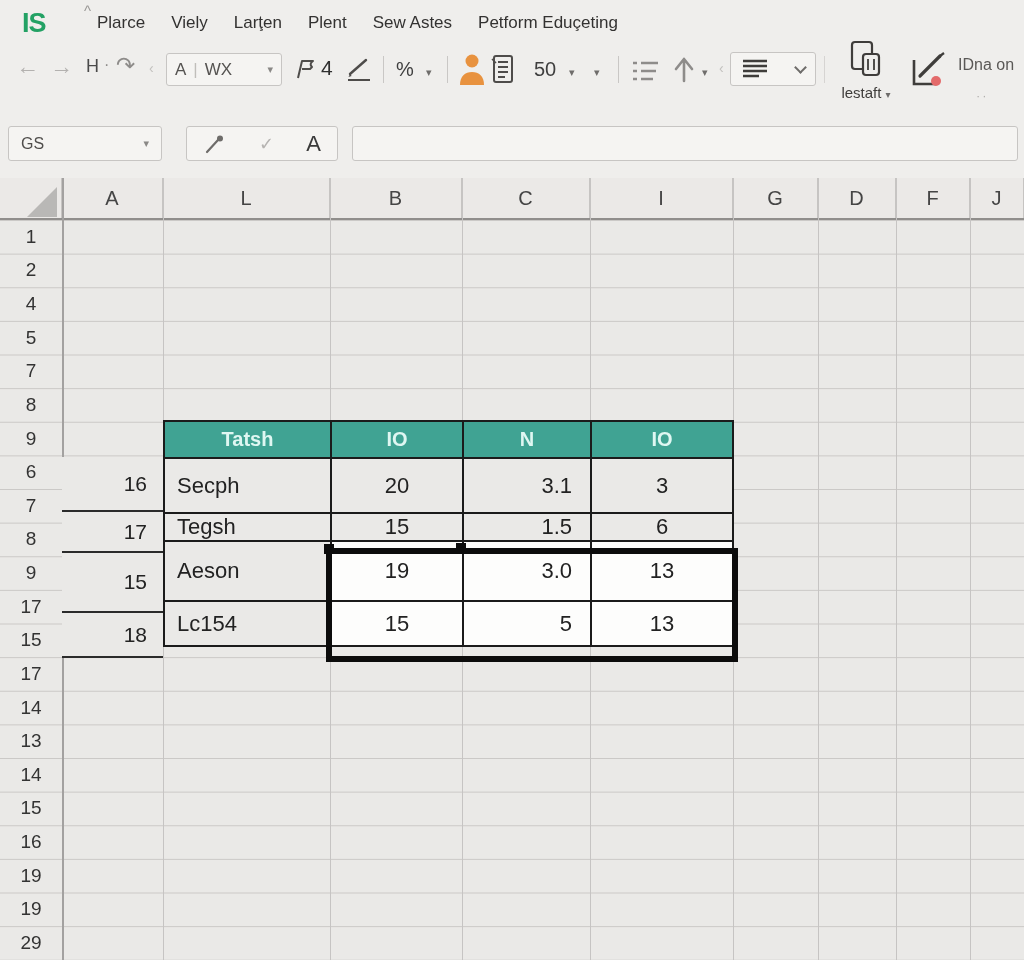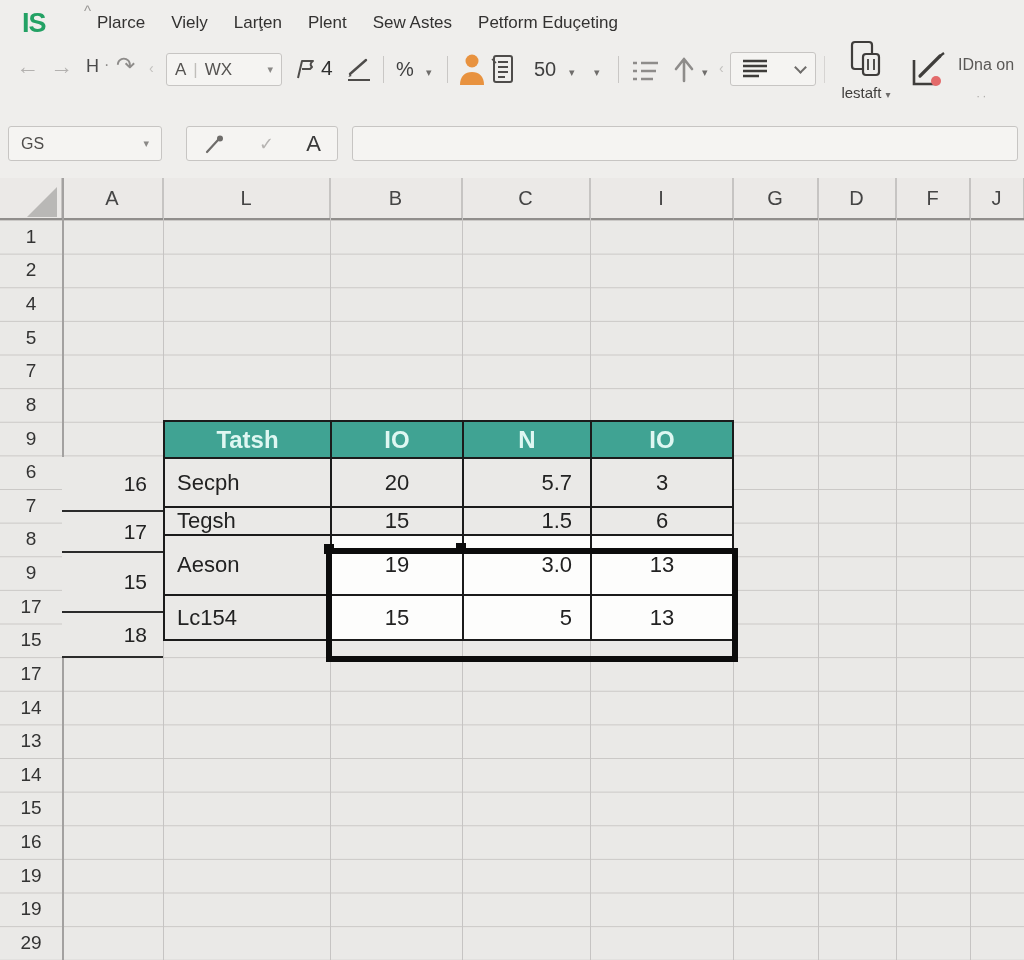--- a/index.html
+++ b/index.html
@@ -61,21 +61,21 @@
   .vline.rh { background:#a3a1a0; width:2px; }
   #row-headers { position:absolute; left:0; top:220px; width:62px; height:740px; }
   .rowh { width:62px; height:33.636px; display:flex; align-items:center; justify-content:center;
     font-size:19px; color:#333; }
 
   
   #sheet-table { position:absolute; left:163px; top:420px; border-collapse:collapse;
     table-layout:fixed; width:569px; }
   #sheet-table td, #sheet-table th { border:2px solid #1b1b1b; font-weight:normal;
     font-size:22px; color:#222; background:#eae9e7; overflow:hidden; }
-  #sheet-table th { font-size:24px; font-weight:bold; }
+  #sheet-table th { font-size:20px; font-weight:bold; }
   .cell-name { text-align:left; padding-left:12px; }
   .cell-c { text-align:center; }
   .cell-r { text-align:right; padding-right:18px; }
   .sel { background:#fdfdfc !important; }
   .acell { position:absolute; left:62px; width:101px; background:#eae9e7;
     border-bottom:2px solid #2b2b2b; font-size:21px; color:#222;
     text-align:right; padding-right:16px; }
   #selection { position:absolute; left:326px; top:548px; width:412px; height:114px;
     border:6px solid #0c0c0c; pointer-events:none; }
   .nub { position:absolute; width:10px; height:10px; background:#0c0c0c; }
@@ -270,24 +270,24 @@
         <col style="width:128px">
         <col style="width:142px">
       </colgroup>
     <tbody id="table-body">
         <tr style="height: 37px;">
           <th class="cell-c" style="background: rgb(64, 163, 147); color: rgb(223, 247, 242);">Tatsh</th>
           <th class="cell-c" style="background: rgb(64, 163, 147); color: rgb(223, 247, 242);">IO</th>
           <th class="cell-c" style="background: rgb(64, 163, 147); color: rgb(223, 247, 242);">N</th>
           <th class="cell-c" style="background: rgb(64, 163, 147); color: rgb(223, 247, 242);">IO</th>
         </tr>
-        <tr style="height: 49px;">
+        <tr style="height: 55px;">
           <td class="cell-name">Secph</td>
           <td class="cell-c">20</td>
-          <td class="cell-r">5.7</td>
+          <td class="cell-r">3.1</td>
           <td class="cell-c">3</td>
         </tr>
         <tr style="height: 25px;">
           <td class="cell-name">Tegsh</td>
           <td class="cell-c">15</td>
           <td class="cell-r">1.5</td>
           <td class="cell-c">6</td>
         </tr>
         <tr style="height: 60px;">
           <td class="cell-name">Aeson</td>

